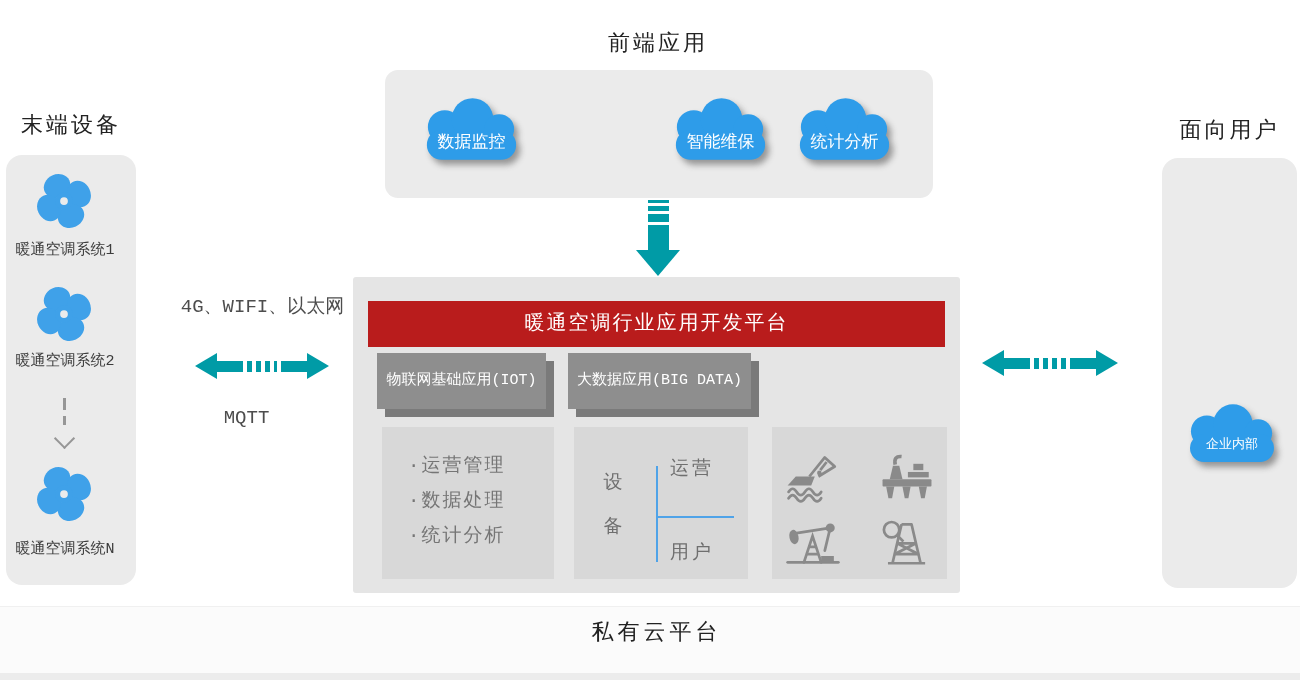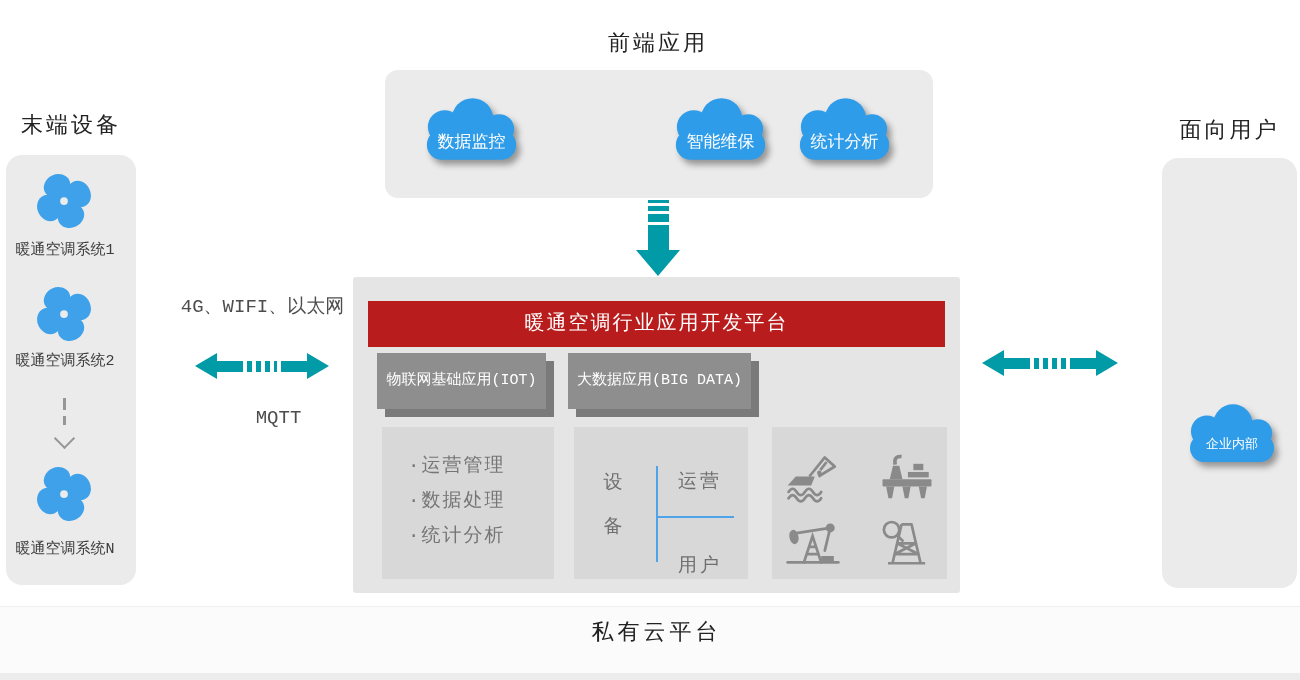--- a/index.html
+++ b/index.html
@@ -42,21 +42,21 @@
                    color:#fff;font-size:20px;letter-spacing:2px;text-align:center;line-height:46px;white-space:nowrap;margin-top:13px;}
   .module{position:absolute;top:353px;height:56px;background:#8e8e8e;box-shadow:8px 8px 0 #7a7a7a;
           color:#fff;font-size:15px;text-align:center;line-height:56px;white-space:nowrap;}
   .subpanel{position:absolute;top:427px;height:152px;background:#d8d8d8;}
   .bullet-item{position:absolute;left:26px;font-size:19px;color:#757575;letter-spacing:2px;white-space:nowrap;}
   
   .stacked{position:absolute;left:28px;top:34px;width:22px;font-size:19px;line-height:44px;
            color:#6f6f6f;word-break:break-all;text-align:center;}
   .vline{position:absolute;left:82px;top:39px;width:2px;height:96px;background:#4FA3E8;}
   .hline{position:absolute;left:82px;top:89px;width:78px;height:2px;background:#4FA3E8;}
-  .branch{position:absolute;left:104px;font-size:19px;color:#6f6f6f;letter-spacing:3px;white-space:nowrap;margin-top:13px;}
+  .branch{position:absolute;left:96px;font-size:19px;color:#6f6f6f;letter-spacing:3px;white-space:nowrap;}
   
   .icon-grid{position:absolute;left:784px;top:450px;width:152px;height:118px;
              display:flex;flex-wrap:wrap;justify-content:space-between;align-content:space-between;}
   .ind-icon{width:58px;height:53px;}
   
   #footer-band{position:absolute;left:0;top:606px;width:1300px;height:74px;background:#fbfbfb;border-top:1px solid #f0f0f0;}
   #footer-strip{position:absolute;left:0;top:673px;width:1300px;height:7px;background:#ececec;}
   #private-cloud-label{position:absolute;left:353px;top:617px;width:607px;text-align:center;
                        font-size:22px;color:#222;letter-spacing:4px;}
 </style>
@@ -149,21 +149,21 @@
   <div class="dev-label" style="top:539px">暖通空调系统N</div>
 
   <div class="link-label" style="left:160px;top:293px;width:205px">4G、WIFI、以太网</div>
   <div class="h-arrow" style="left:195px;top:353px;width:134px">
     <div class="hhead-l"></div>
       <div class="hbar"></div>
       <div class="hstripes"></div>
       <div class="hbar"></div>
       <div class="hhead-r"></div>
   </div>
-  <div class="link-label" style="left:176px;top:407px;width:205px">MQTT</div>
+  <div class="link-label" style="left:144px;top:407px;width:205px">MQTT</div>
 
   <div id="platform-box"></div>
   <div id="platform-header">暖通空调行业应用开发平台</div>
 
   <div class="module" style="left:377px;width:169px">物联网基础应用(IOT)</div>
   <div class="module" style="left:568px;width:183px">大数据应用(BIG DATA)</div>
 
   <div class="subpanel" style="left:382px;width:172px">
     <div class="bullet-item" style="top:25px">·运营管理</div>
     <div class="bullet-item" style="top:60px">·数据处理</div>

